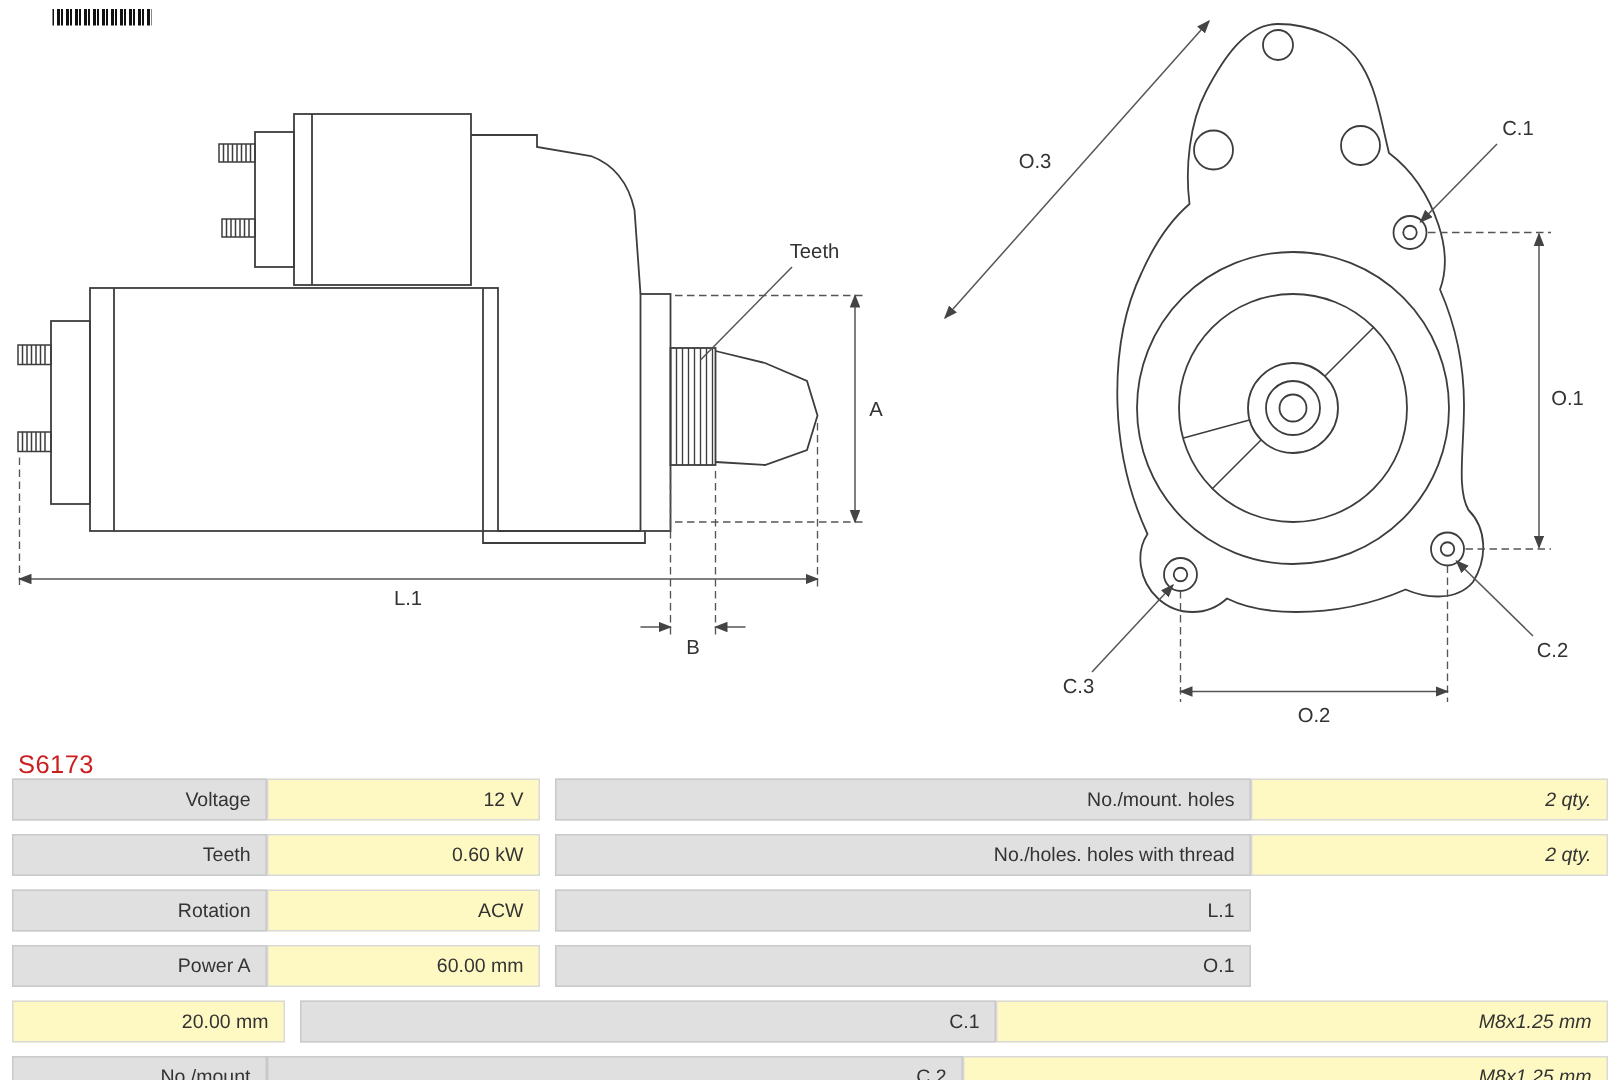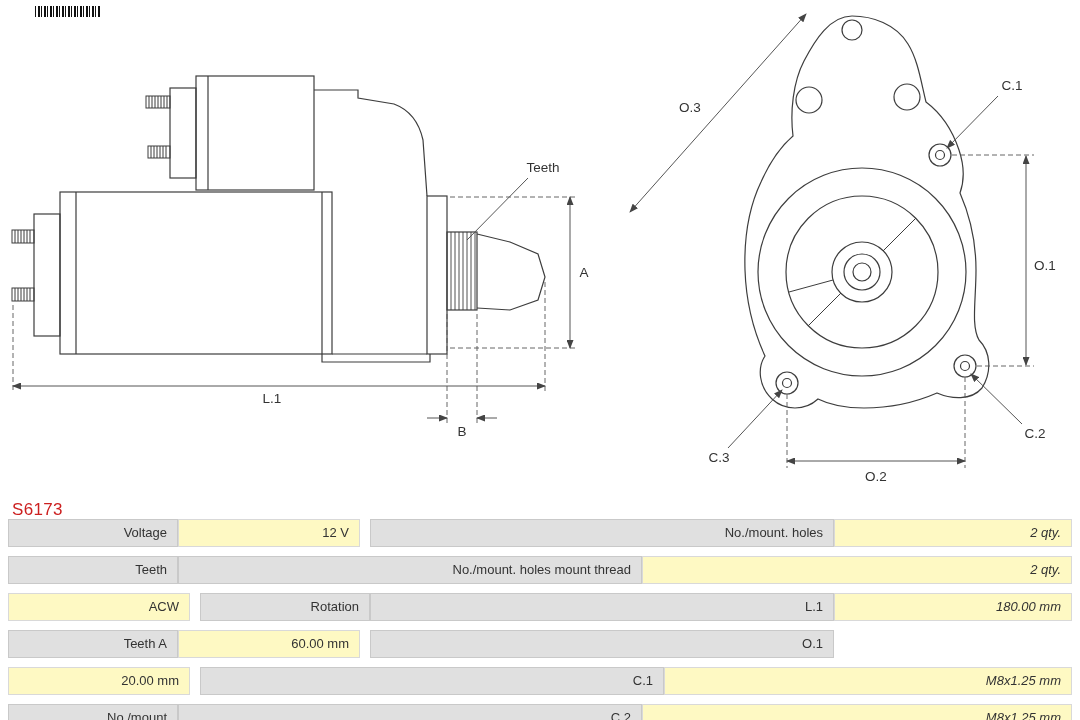--- a/index.html
+++ b/index.html
@@ -170,31 +170,31 @@
 
 <div class="spec-table">
   <div class="spec-row">
     <div class="cell lbl l-lbl">Voltage</div>
     <div class="cell val l-val">12 V</div>
     <div class="cell lbl r-lbl">No./mount. holes</div>
     <div class="cell val r-val">2 qty.</div>
   </div>
   <div class="spec-row">
     <div class="cell lbl l-lbl">Teeth</div>
-    <div class="cell lbl r-lbl">No./mount. holes mount thread</div>
+    <div class="cell val l-val">0.60 kW</div>
+    <div class="cell lbl r-lbl">No./holes. holes with thread</div>
     <div class="cell val r-val">2 qty.</div>
   </div>
   <div class="spec-row">
+    <div class="cell lbl l-lbl">Rotation</div>
     <div class="cell val l-val">ACW</div>
-    <div class="cell lbl l-lbl">Rotation</div>
     <div class="cell lbl r-lbl">L.1</div>
-    <div class="cell val r-val">180.00 mm</div>
-  </div>
-  <div class="spec-row">
-    <div class="cell lbl l-lbl">Teeth A</div>
+  </div>
+  <div class="spec-row">
+    <div class="cell lbl l-lbl">Power A</div>
     <div class="cell val l-val">60.00 mm</div>
     <div class="cell lbl r-lbl">O.1</div>
   </div>
   <div class="spec-row">
     <div class="cell val l-val">20.00 mm</div>
     <div class="cell lbl r-lbl">C.1</div>
     <div class="cell val r-val">M8x1.25 mm</div>
   </div>
   <div class="spec-row">
     <div class="cell lbl l-lbl">No./mount</div>

